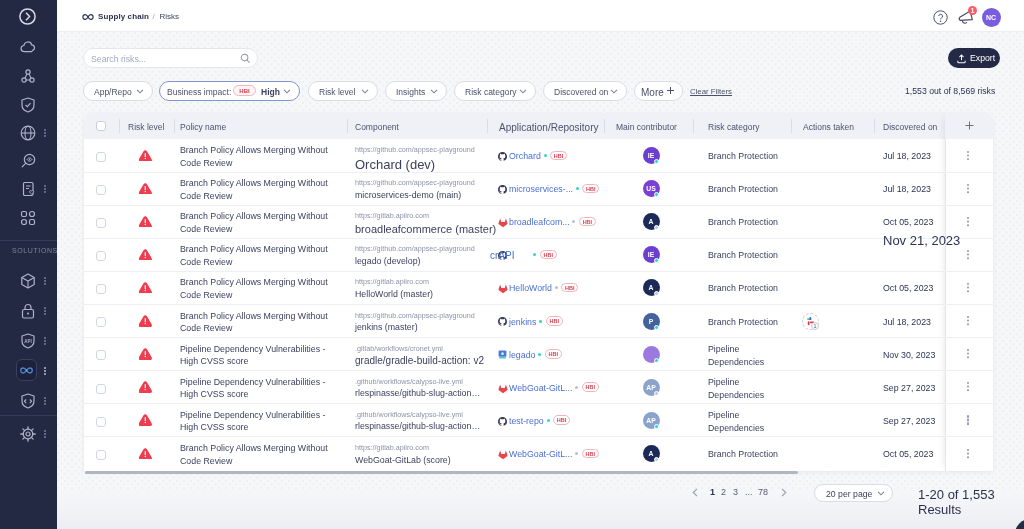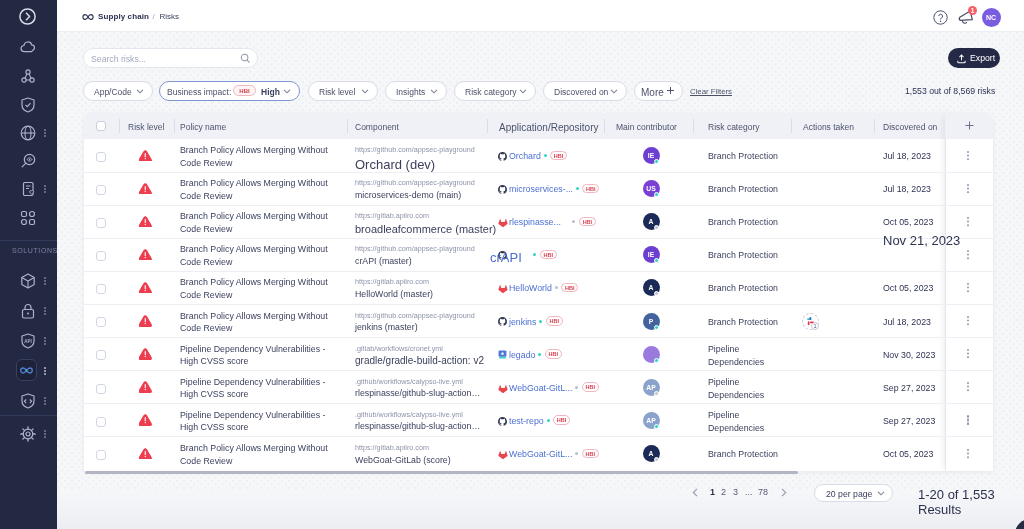--- a/index.html
+++ b/index.html
@@ -37,21 +37,21 @@
   </svg>
 <div class="abs" style="left:948px;top:48px;width:52px;height:20px;border-radius:10px;background:#242a45"></div>
 <svg class="abs" style="left:956px;top:52.5px" width="11" height="11" viewBox="0 0 12 12">
     <g stroke="#fff" stroke-width="1.1" fill="none">
       <path d="M6 8V2.4M3.8 4.4L6 2.2l2.2 2.2"></path>
       <path d="M2 8.5v1.3a.8.8 0 0 0 .8.8h6.4a.8.8 0 0 0 .8-.8V8.5"></path>
     </g>
   </svg>
 <div class="abs" style="left:970px;top:53px;font-size:8.7px;color:#fff">Export</div>
 <div class="abs" style="left:83px;top:81px;width:70px;height:20px;border:1px solid #d9dce6;border-radius:10px;background:#fff"></div>
-<div class="abs" style="left:94px;top:86.5px;font-size:8.5px;color:#4b5169;white-space:nowrap">App/Code</div>
+<div class="abs" style="left:94px;top:86.5px;font-size:8.5px;color:#4b5169;white-space:nowrap">App/Repo</div>
 <svg class="abs" style="left:136px;top:89px" width="8" height="5" viewBox="0 0 8 5">
     <path d="M1 .8L4 3.8 7 .8" fill="none" stroke="#7d8399" stroke-width="1.1"></path>
   </svg>
 <div class="abs" style="left:159px;top:81px;width:141px;height:20px;border:1px solid #8194d6;border-radius:10px;background:#fff"></div>
 <div class="abs" style="left:167px;top:86.5px;font-size:8.5px;color:#4b5169;white-space:nowrap">Business impact:</div>
 <svg class="abs" style="left:283px;top:89px" width="8" height="5" viewBox="0 0 8 5">
     <path d="M1 .8L4 3.8 7 .8" fill="none" stroke="#7d8399" stroke-width="1.1"></path>
   </svg>
 <div class="abs" style="left:233px;top:85px;width:23px;height:11px;border:1px solid #f0b6bd;border-radius:6px;background:#fdf4f5;text-align:center;font-size:6px;font-weight:700;color:#d6404f;line-height:10px">HBI</div>
 <div class="abs" style="left:261px;top:86.5px;font-size:8.5px;font-weight:600;color:#3c4261">High</div>
@@ -157,42 +157,42 @@
     <path d="M12 1.5c.9 0 1.7.5 2.2 1.3l9 15.6c.5.8.5 1.8 0 2.6-.5.8-1.3 1.3-2.2 1.3H3c-.9 0-1.7-.5-2.2-1.3-.5-.8-.5-1.8 0-2.6l9-15.6C10.3 2 11.1 1.5 12 1.5z" fill="#ee3d4f" stroke="#ee3d4f" stroke-width="2.5" stroke-linejoin="round"></path>
     <path d="M12 7v6" stroke="#fff" stroke-width="2.2" stroke-linecap="round"></path>
     <circle cx="12" cy="16.5" r="1.4" fill="#fff"></circle>
   </svg>
 <div class="abs" style="left:180px;top:210.2px;font-size:8.8px;color:#3a3f5c;line-height:12.5px">Branch Policy Allows Merging Without<br>Code Review</div>
 <div class="abs" style="left:355px;top:211.2px;font-size:7.2px;color:#8d93a9;white-space:nowrap">https://gitlab.apiiro.com</div>
 <div class="abs" style="left:355px;top:222.8px;font-size:11px;color:#3a3f5c;white-space:nowrap">broadleafcommerce (master)</div>
 <svg width="10" height="10" viewBox="0 0 24 24" style="position:absolute;left:497.5px;top:217.9px">
     <path fill="#e8454d" d="M22.65 14.39L12 22.13 1.35 14.39a.84.84 0 0 1-.3-.94l1.22-3.78 2.44-7.51a.42.42 0 0 1 .82 0l2.44 7.49h8.1l2.44-7.51a.42.42 0 0 1 .82 0l2.44 7.5 1.22 3.77a.84.84 0 0 1-.31.95z"></path>
   </svg>
-<div class="abs" style="left:509px;top:217.2px;font-size:8.8px;color:#4a6fd2;white-space:nowrap">rlespinasse...</div>
+<div class="abs" style="left:509px;top:217.2px;font-size:8.8px;color:#4a6fd2;white-space:nowrap">broadleafcom...</div>
 <div class="abs" style="left:572.4px;top:220.2px;width:3px;height:3px;border-radius:50%;background:#b9bece"></div>
 <div class="abs" style="left:578.9px;top:216.8px;width:17px;height:9.5px;border:1px solid #f0b6bd;border-radius:5px;background:#fffdfd;text-align:center;font-size:5.5px;font-weight:700;color:#d6404f;line-height:9px">HBI</div>
 <div class="abs" style="left:642.5px;top:213.2px;width:17px;height:17px;border-radius:50%;background:#1b2a56;color:#fff;font-size:6.8px;font-weight:700;text-align:center;line-height:17px">A</div>
 <div class="abs" style="left:654px;top:225.2px;width:5px;height:5px;border-radius:50%;background:#c3c7d4;border:1px solid #fff"></div>
 <div class="abs" style="left:708px;top:217.2px;font-size:8.8px;color:#3a3f5c">Branch Protection</div>
 <div class="abs" style="left:883px;top:217.2px;font-size:8.8px;color:#2e3352;white-space:nowrap">Oct 05, 2023</div>
 <div class="abs" style="left:967px;top:216.8px;width:2.2px;height:2.2px;border-radius:50%;background:#9298ad;box-shadow:0 3.6px 0 #9298ad,0 7.2px 0 #9298ad"></div>
 <div class="abs" style="left:84px;top:270.9px;width:909px;height:1px;background:#edeff5"></div>
 <div class="abs" style="left:96px;top:251.1px;width:10px;height:10px;border:1px solid #d2d6e2;border-radius:3px;background:#fff"></div>
 <svg class="abs" style="left:139px;top:248.9px" width="12.5" height="11.5" viewBox="0 0 24 22">
     <path d="M12 1.5c.9 0 1.7.5 2.2 1.3l9 15.6c.5.8.5 1.8 0 2.6-.5.8-1.3 1.3-2.2 1.3H3c-.9 0-1.7-.5-2.2-1.3-.5-.8-.5-1.8 0-2.6l9-15.6C10.3 2 11.1 1.5 12 1.5z" fill="#ee3d4f" stroke="#ee3d4f" stroke-width="2.5" stroke-linejoin="round"></path>
     <path d="M12 7v6" stroke="#fff" stroke-width="2.2" stroke-linecap="round"></path>
     <circle cx="12" cy="16.5" r="1.4" fill="#fff"></circle>
   </svg>
 <div class="abs" style="left:180px;top:243.4px;font-size:8.8px;color:#3a3f5c;line-height:12.5px">Branch Policy Allows Merging Without<br>Code Review</div>
 <div class="abs" style="left:355px;top:244.4px;font-size:7.2px;color:#8d93a9;white-space:nowrap">https://github.com/appsec-playground</div>
-<div class="abs" style="left:355px;top:255.9px;font-size:8.8px;color:#3a3f5c;white-space:nowrap">crAPI (master)</div>
+<div class="abs" style="left:355px;top:255.9px;font-size:8.8px;color:#3a3f5c;white-space:nowrap">legado (develop)</div>
 <svg width="9" height="9" viewBox="0 0 16 16" style="position:absolute;left:497.5px;top:251.1px">
     <path fill="#323850" d="M8 0C3.58 0 0 3.58 0 8c0 3.54 2.29 6.53 5.47 7.59.4.07.55-.17.55-.38 0-.19-.01-.82-.01-1.49-2.01.37-2.53-.49-2.69-.94-.09-.23-.48-.94-.82-1.13-.28-.15-.68-.52-.01-.53.63-.01 1.08.58 1.23.82.72 1.21 1.87.87 2.33.66.07-.52.28-.87.51-1.07-1.78-.2-3.64-.89-3.64-3.95 0-.87.31-1.59.82-2.15-.08-.2-.36-1.02.08-2.12 0 0 .67-.21 2.2.82.64-.18 1.32-.27 2-.27s1.36.09 2 .27c1.53-1.04 2.2-.82 2.2-.82.44 1.1.16 1.92.08 2.12.51.56.82 1.27.82 2.15 0 3.07-1.87 3.75-3.65 3.95.29.25.54.73.54 1.48 0 1.07-.01 1.93-.01 2.2 0 .21.15.46.55.38A8.01 8.01 0 0 0 16 8c0-4.42-3.58-8-8-8z"></path>
   </svg>
-<div class="abs" style="left:490px;top:250.4px;font-size:13px;color:#4a6fd2;white-space:nowrap">crAPI</div>
+<div class="abs" style="left:490px;top:250.4px;font-size:10px;color:#4a6fd2;white-space:nowrap">crAPI</div>
 <div class="abs" style="left:533.3px;top:253.4px;width:3px;height:3px;border-radius:50%;background:#2fd5c8"></div>
 <div class="abs" style="left:539.8px;top:249.9px;width:17px;height:9.5px;border:1px solid #f0b6bd;border-radius:5px;background:#fffdfd;text-align:center;font-size:5.5px;font-weight:700;color:#d6404f;line-height:9px">HBI</div>
 <div class="abs" style="left:642.5px;top:246.4px;width:17px;height:17px;border-radius:50%;background:#6d3fd1;color:#fff;font-size:6.8px;font-weight:700;text-align:center;line-height:17px">IE</div>
 <div class="abs" style="left:654px;top:258.4px;width:5px;height:5px;border-radius:50%;background:#2fd5c8;border:1px solid #fff"></div>
 <div class="abs" style="left:708px;top:250.4px;font-size:8.8px;color:#3a3f5c">Branch Protection</div>
 <div class="abs" style="left:883px;top:233px;font-size:13px;color:#2e3352;white-space:nowrap">Nov 21, 2023</div>
 <div class="abs" style="left:967px;top:249.9px;width:2.2px;height:2.2px;border-radius:50%;background:#9298ad;box-shadow:0 3.6px 0 #9298ad,0 7.2px 0 #9298ad"></div>
 <div class="abs" style="left:84px;top:304.0px;width:909px;height:1px;background:#edeff5"></div>
 <div class="abs" style="left:96px;top:284.1px;width:10px;height:10px;border:1px solid #d2d6e2;border-radius:3px;background:#fff"></div>
 <svg class="abs" style="left:139px;top:281.9px" width="12.5" height="11.5" viewBox="0 0 24 22">

